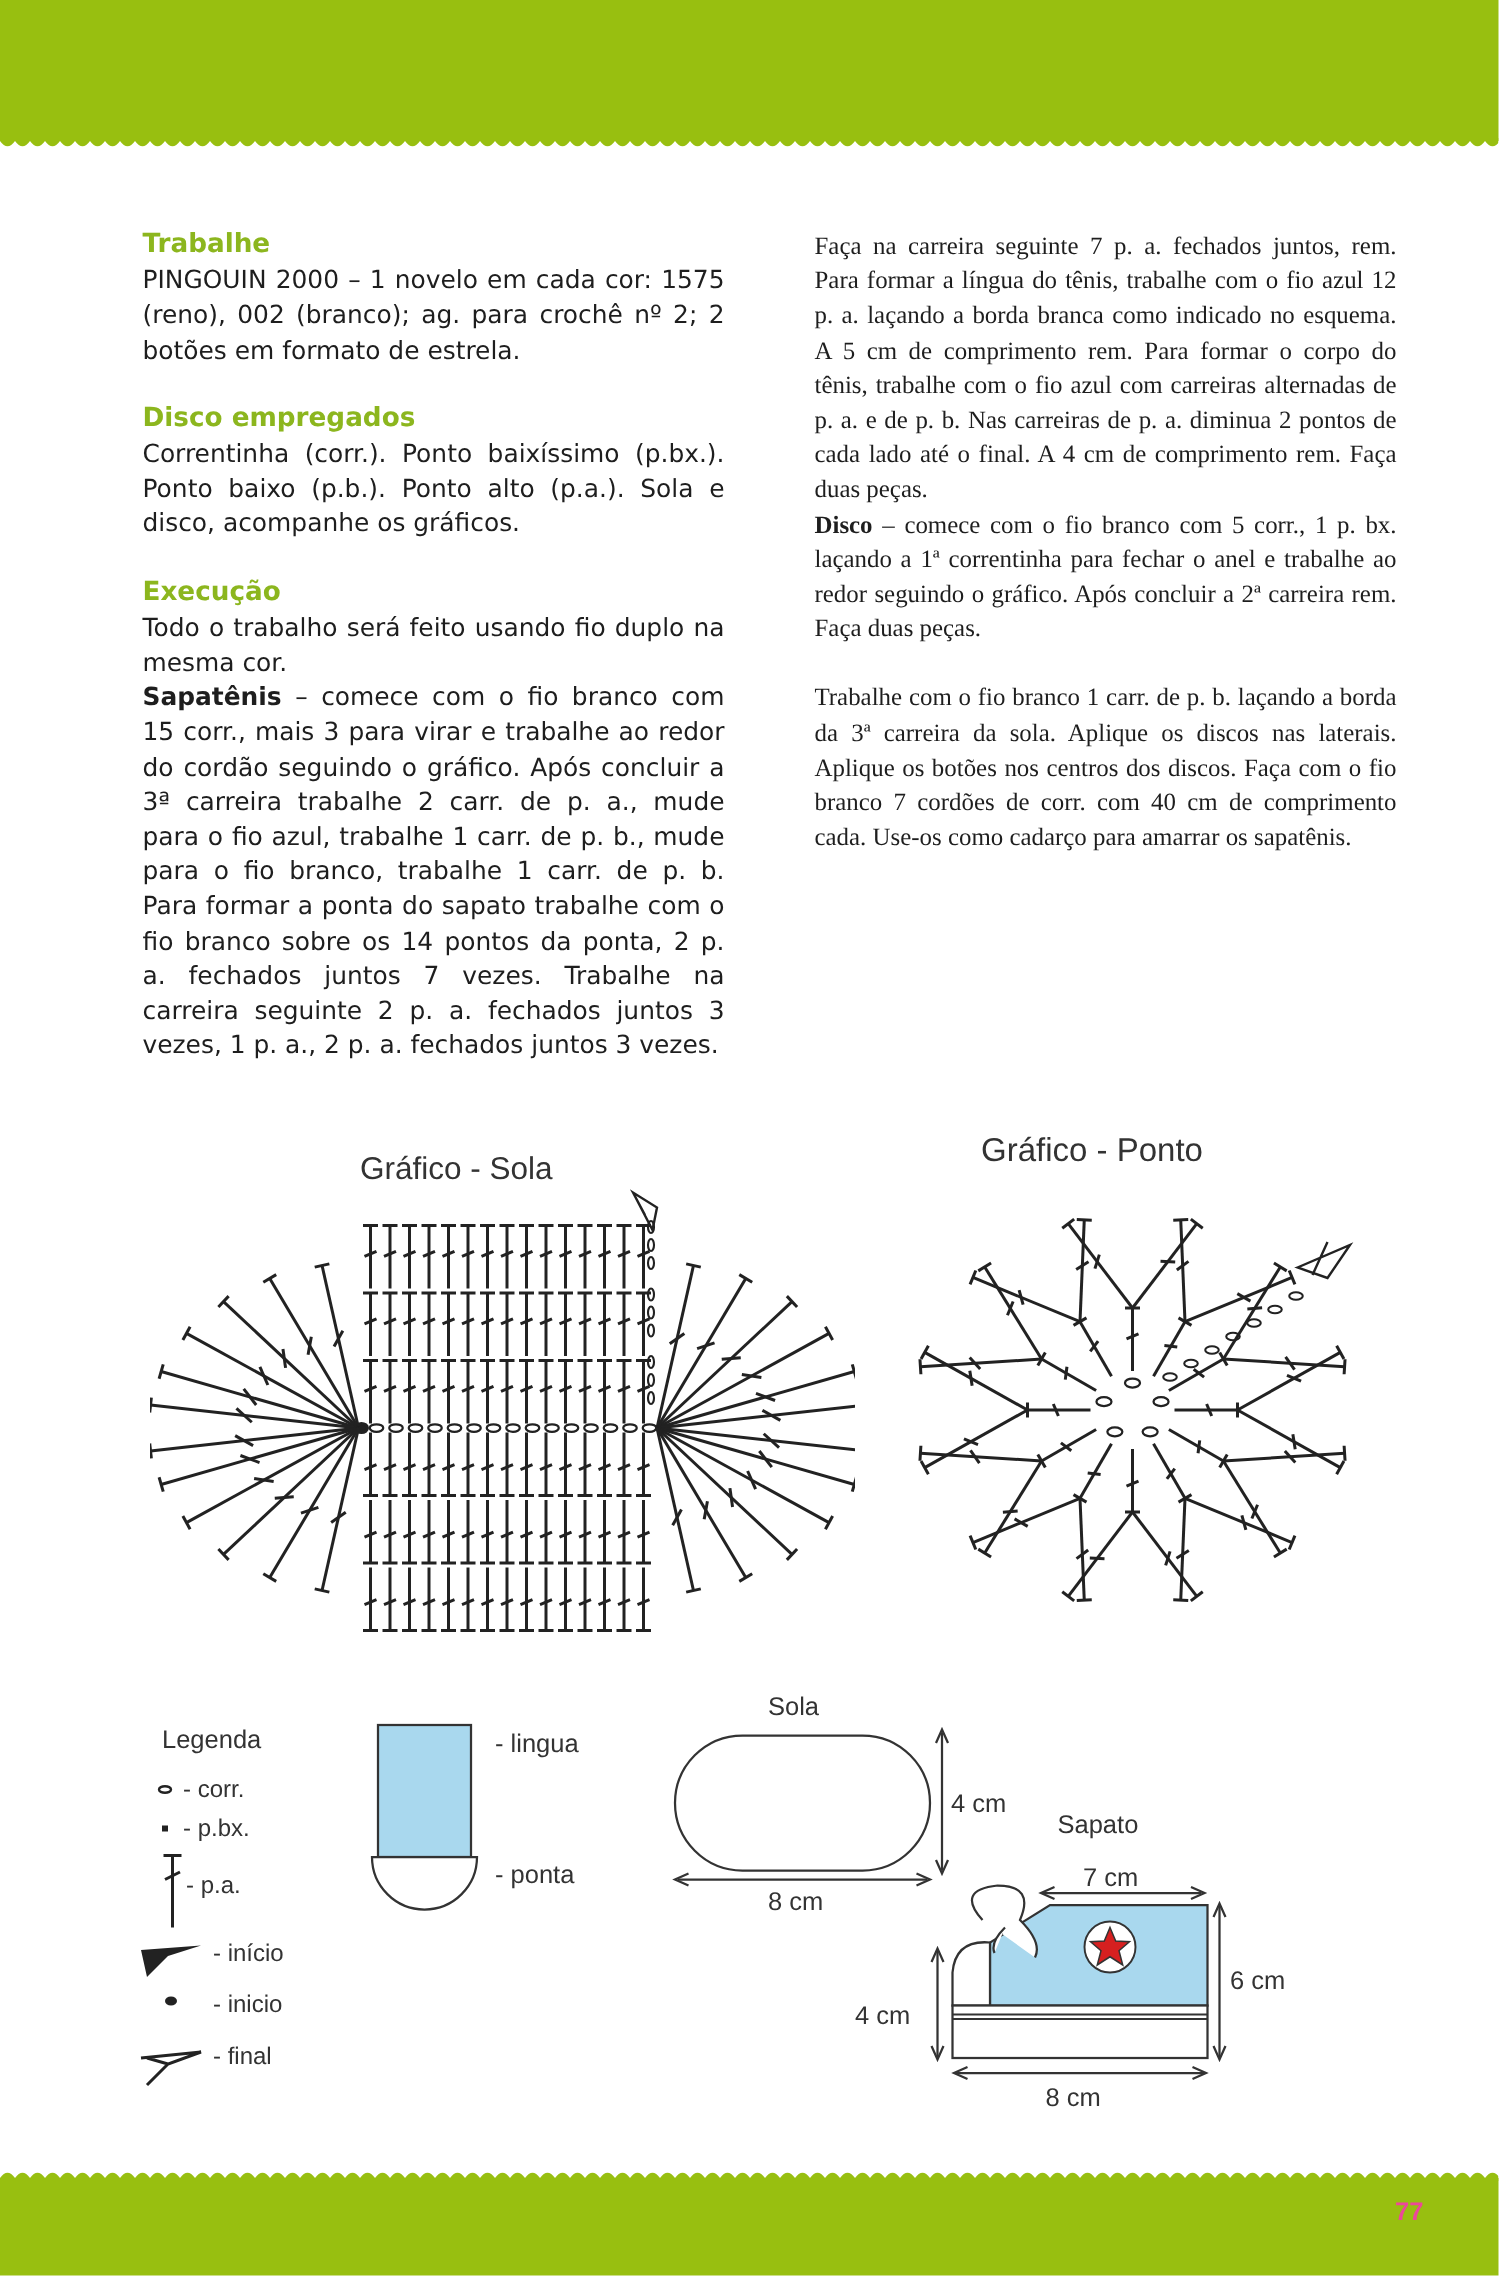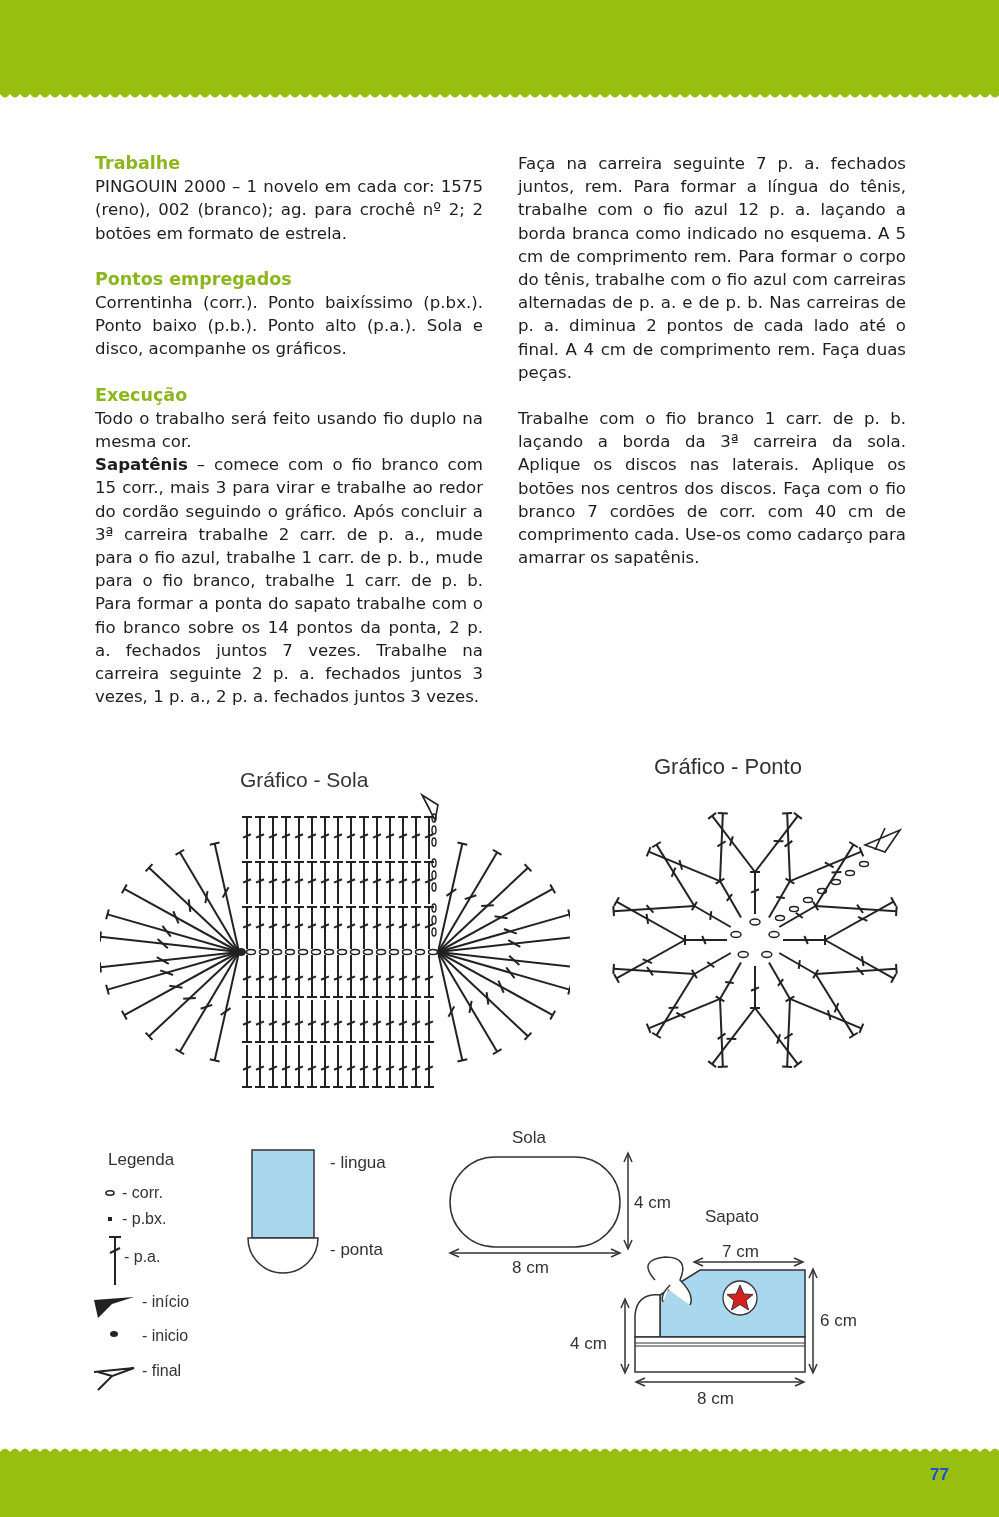--- a/index.html
+++ b/index.html
@@ -1,25 +1,25 @@
 <!DOCTYPE html>
 <html><head>
 <meta charset="utf-8">
 <style>
   html, body { margin:0; padding:0; }
   body { width:999px; height:1517px; background:#ffffff; position:relative; overflow:hidden;
          font-family:"DejaVu Sans", sans-serif; color:#1e1e1e; }
   .band-top { position:absolute; left:0; top:0; width:999px; height:94px; background:#98bf10; }
   .band-bottom { position:absolute; left:0; top:1452px; width:999px; height:65px; background:#98bf10; }
   .scallop { position:absolute; left:0; width:999px; height:8px; }
-  .page-number { position:absolute; right:50px; top:1465px; color:#1d4ed8; font-weight:bold;
+  .page-number { position:absolute; right:50px; top:1465px; color:#ec4899; font-weight:bold;
                  font-size:17px; font-family:"Liberation Sans", sans-serif; }
   .col { position:absolute; top:152px; font-size:16.6px; line-height:23.2px; text-align:justify; }
   .col-left { left:95px; width:388px; }
-  .col-right { left:518px; width:388px; }
+  .col-right { left:543px; width:388px;font-family:Liberation Serif, serif; }
   .col p { margin:0; }
   .h { color:#8cb61e; font-weight:bold; font-size:17.5px; margin:0; }
   .gap { height:23px; }
   .lead { font-weight:bold; color:#1e1e1e; }
   .diagram-title { position:absolute; font-family:"Liberation Sans", sans-serif; color:#333; }
   svg text { font-family:"Liberation Sans", sans-serif; fill:#333; }
 </style>
 </head>
 <body>
 
@@ -30,30 +30,31 @@
     <path d="M0 0 H10 V2 Q5 9 0 2 Z" fill="#98bf10"></path>
       </pattern>
     </defs>
   <rect width="999" height="8" fill="url(#sc1)"></rect>
 </svg>
 
 <div class="col col-left">
   <p class="h">Trabalhe</p>
   <p>PINGOUIN 2000 – 1 novelo em cada cor: 1575 (reno), 002 (branco); ag. para crochê nº 2; 2 botões em formato de estrela.</p>
   <div class="gap"></div>
-  <p class="h">Pontos empregados</p>
+  <p class="h">Disco empregados</p>
   <p>Correntinha (corr.). Ponto baixíssimo (p.bx.). Ponto baixo (p.b.). Ponto alto (p.a.). Sola e disco, acompanhe os gráficos.</p>
   <div class="gap"></div>
   <p class="h">Execução</p>
   <p>Todo o trabalho será feito usando fio duplo na mesma cor.</p>
   <p><span class="lead">Sapatênis</span><span> – comece com o fio branco com 15 corr., mais 3 para virar e trabalhe ao redor do cordão seguindo o gráfico. Após concluir a 3ª carreira trabalhe 2 carr. de p. a., mude para o fio azul, trabalhe 1 carr. de p. b., mude para o fio branco, trabalhe 1 carr. de p. b. Para formar a ponta do sapato trabalhe com o fio branco sobre os 14 pontos da ponta, 2 p. a. fechados juntos 7 vezes. Trabalhe na carreira seguinte 2 p. a. fechados juntos 3 vezes, 1 p. a., 2 p. a. fechados juntos 3 vezes.</span></p>
 </div>
 
 <div class="col col-right">
   <p>Faça na carreira seguinte 7 p. a. fechados juntos, rem. Para formar a língua do tênis, trabalhe com o fio azul 12 p. a. laçando a borda branca como indicado no esquema. A 5 cm de comprimento rem. Para formar o corpo do tênis, trabalhe com o fio azul com carreiras alternadas de p. a. e de p. b. Nas carreiras de p. a. diminua 2 pontos de cada lado até o final. A 4 cm de comprimento rem. Faça duas peças.</p>
+  <p><span class="lead">Disco</span><span> – comece com o fio branco com 5 corr., 1 p. bx. laçando a 1ª correntinha para fechar o anel e trabalhe ao redor seguindo o gráfico. Após concluir a 2ª carreira rem. Faça duas peças.</span></p>
   <div class="gap"></div>
   <p>Trabalhe com o fio branco 1 carr. de p. b. laçando a borda da 3ª carreira da sola. Aplique os discos nas laterais. Aplique os botões nos centros dos discos. Faça com o fio branco 7 cordões de corr. com 40 cm de comprimento cada. Use-os como cadarço para amarrar os sapatênis.</p>
 </div>
 
 <div class="diagram-title" style="left:240px;top:768px;font-size:21px;">Gráfico - Sola</div>
 <svg id="sola-chart" style="position:absolute;left:100px;top:790px;" width="470" height="310" stroke="#222" fill="none" stroke-width="2">
     <ellipse cx="151" cy="162" rx="4.5" ry="2.5" stroke-width="1.5"></ellipse>
     <g>
       <line x1="147" y1="159" x2="147" y2="117"></line>
       <line x1="142" y1="117" x2="152" y2="117"></line>

